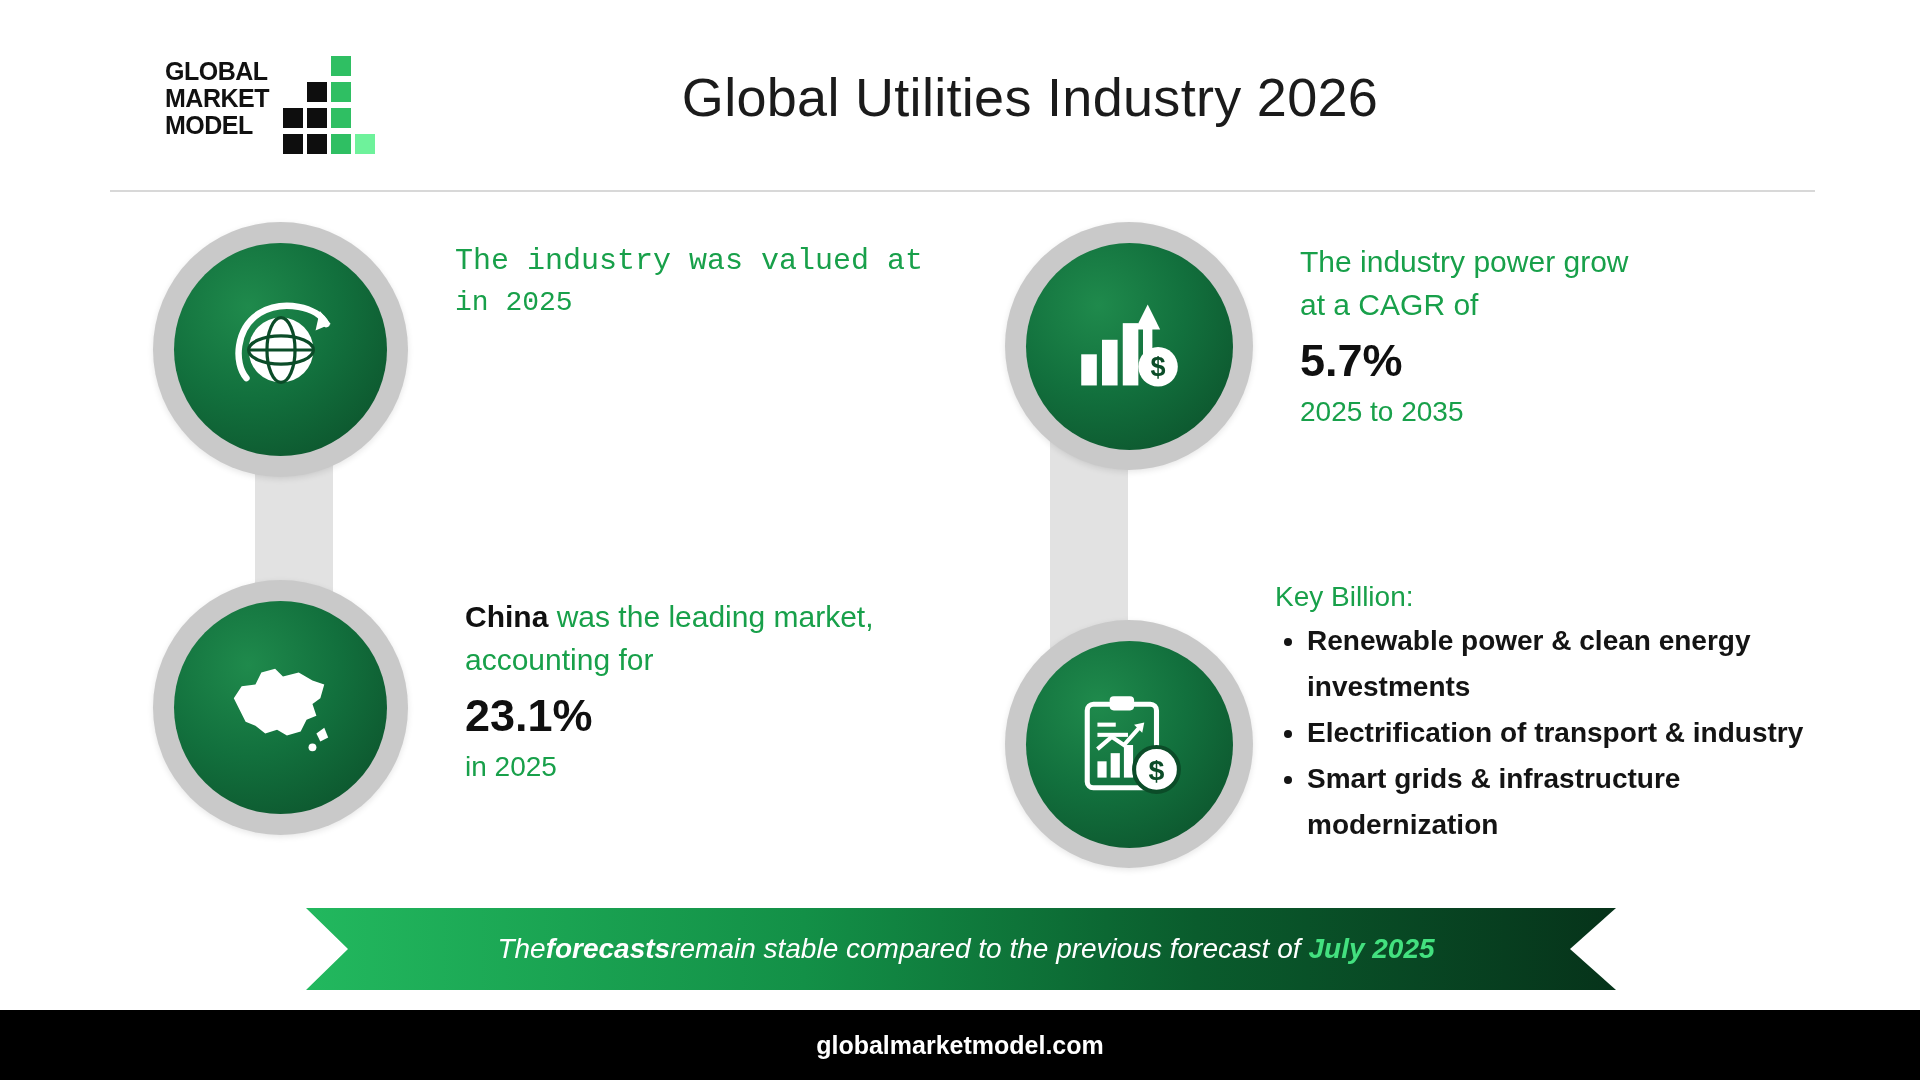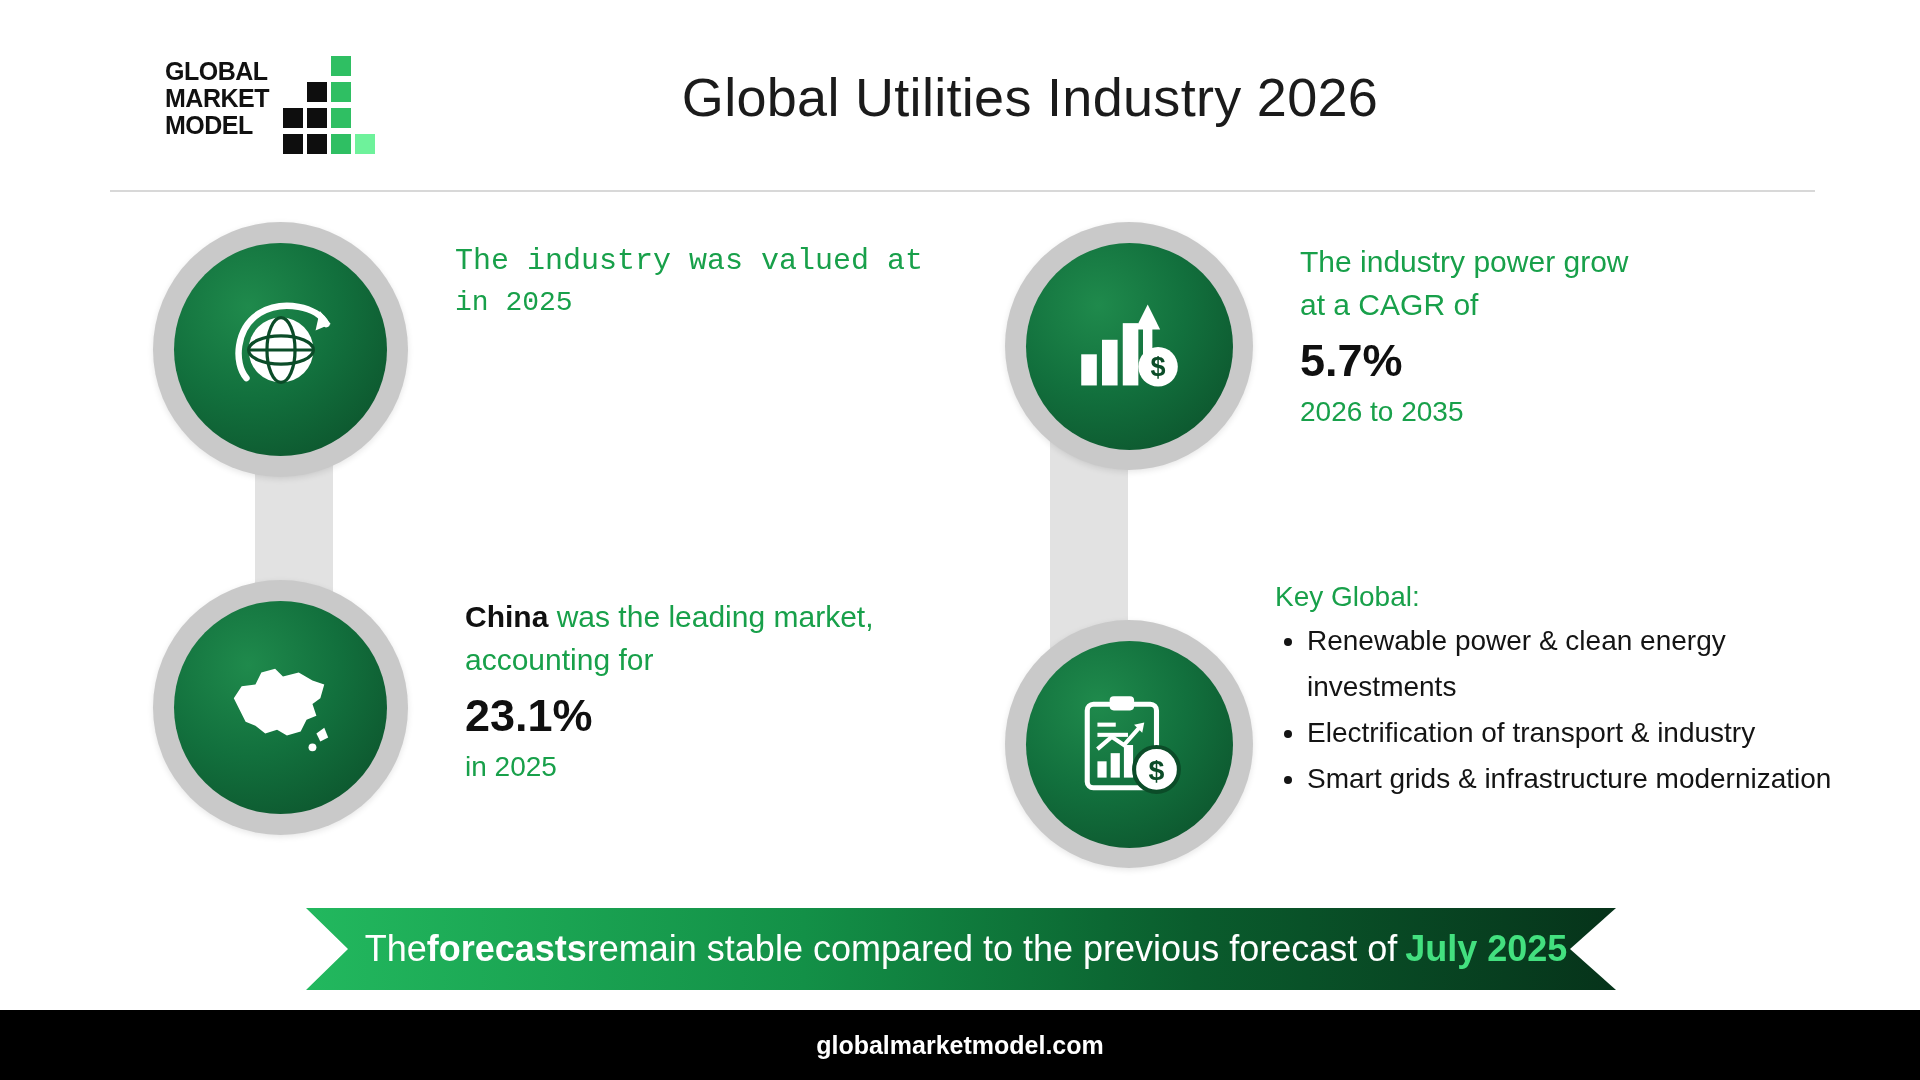--- a/index.html
+++ b/index.html
@@ -130,21 +130,21 @@
     line-height: 38px;
     margin-bottom: 2px;
   }
   .kd-list {
     margin: 0;
     padding-left: 32px;
     font-size: 28px;
     line-height: 46px;
     color: #141414;
   }
-  .kd-list li { margin: 0; padding: 0; }
+  .kd-list li { margin: 0; padding: 0; font-weight: bold; }
 
   
   .ribbon-wrap {
     position: absolute;
     left: 306px;
     top: 908px;
     width: 1310px;
     height: 82px;
   }
   .ribbon-bg {
@@ -159,24 +159,25 @@
     width: 46px; height: 82px;
     background: #ffffff;
     clip-path: polygon(100% 0, 100% 100%, 0 50%);
   }
   .ribbon-text {
     position: absolute;
     inset: 0;
     display: flex;
     align-items: center;
     justify-content: center;
-    font-size: 36px;
+    font-size: 28px;
     color: #ffffff;
     padding-left: 10px;
     box-sizing: border-box;
+    font-style: italic;
   }
   .ribbon-text b { font-weight: bold; }
   .ribbon-date { color: #43e07f; font-weight: bold; margin-left: 8px; }
 
   
   .footer {
     position: absolute;
     left: 0;
     top: 1010px;
     width: 1920px;
@@ -261,21 +262,21 @@
           <text x="80" y="79" text-anchor="middle" font-family="Liberation Sans, sans-serif" font-size="26" font-weight="bold" fill="#0b4c28">$</text>
         </svg>
       </span>
     </div>
   </div>
 
   <div class="block" style="left:1300px; top:240px; width:480px;">
     <div class="lead">The industry power grow</div>
     <div class="lead">at a CAGR of</div>
     <div class="big">5.7%</div>
-    <div class="sub">2026 to 2035</div>
+    <div class="sub">2025 to 2035</div>
   </div>
 
   <div class="circle-outer" style="left:153px; top:580px; width:255px; height:255px;">
     <div class="circle-inner" style="width:213px;height:213px;">
       <span>
         <svg width="118" height="100" viewBox="0 0 120 100" fill="none">
           <path d="M12 40 L20 28 L34 26 L40 14 L54 10 L62 18 L78 14 L92 22 L104 26
                    L100 40 L92 46 L96 58 L86 62 L80 74 L66 78 L56 72 L44 76 L34 68
                    L24 64 L18 52 Z" fill="#ffffff"></path>
           <path d="M96 76 L104 70 L108 80 L100 84 Z" fill="#ffffff"></path>
@@ -308,21 +309,21 @@
           <path d="M24 60 L38 48 L50 56 L66 38" stroke="#ffffff" stroke-width="4" fill="none"></path>
           <path d="M60 36 L70 34 L68 44 Z" fill="#ffffff"></path>
           <circle cx="82" cy="80" r="22" fill="#ffffff" stroke="#0b4c28" stroke-width="4"></circle>
           <text x="82" y="90" text-anchor="middle" font-family="Liberation Sans, sans-serif" font-size="28" font-weight="bold" fill="#0b4c28">$</text>
         </svg>
       </span>
     </div>
   </div>
 
   <div class="block" style="left:1275px; top:578px; width:570px;">
-    <div class="kd-title">Key Global:</div>
+    <div class="kd-title">Key Billion:</div>
     <ul class="kd-list">
       <li>Renewable power &amp; clean energy investments</li>
       <li>Electrification of transport &amp; industry</li>
       <li>Smart grids &amp; infrastructure modernization</li>
     </ul>
   </div>
 
   <div class="ribbon-wrap">
     <div class="ribbon-bg"></div>
     <div class="ribbon-notch-right"></div>

